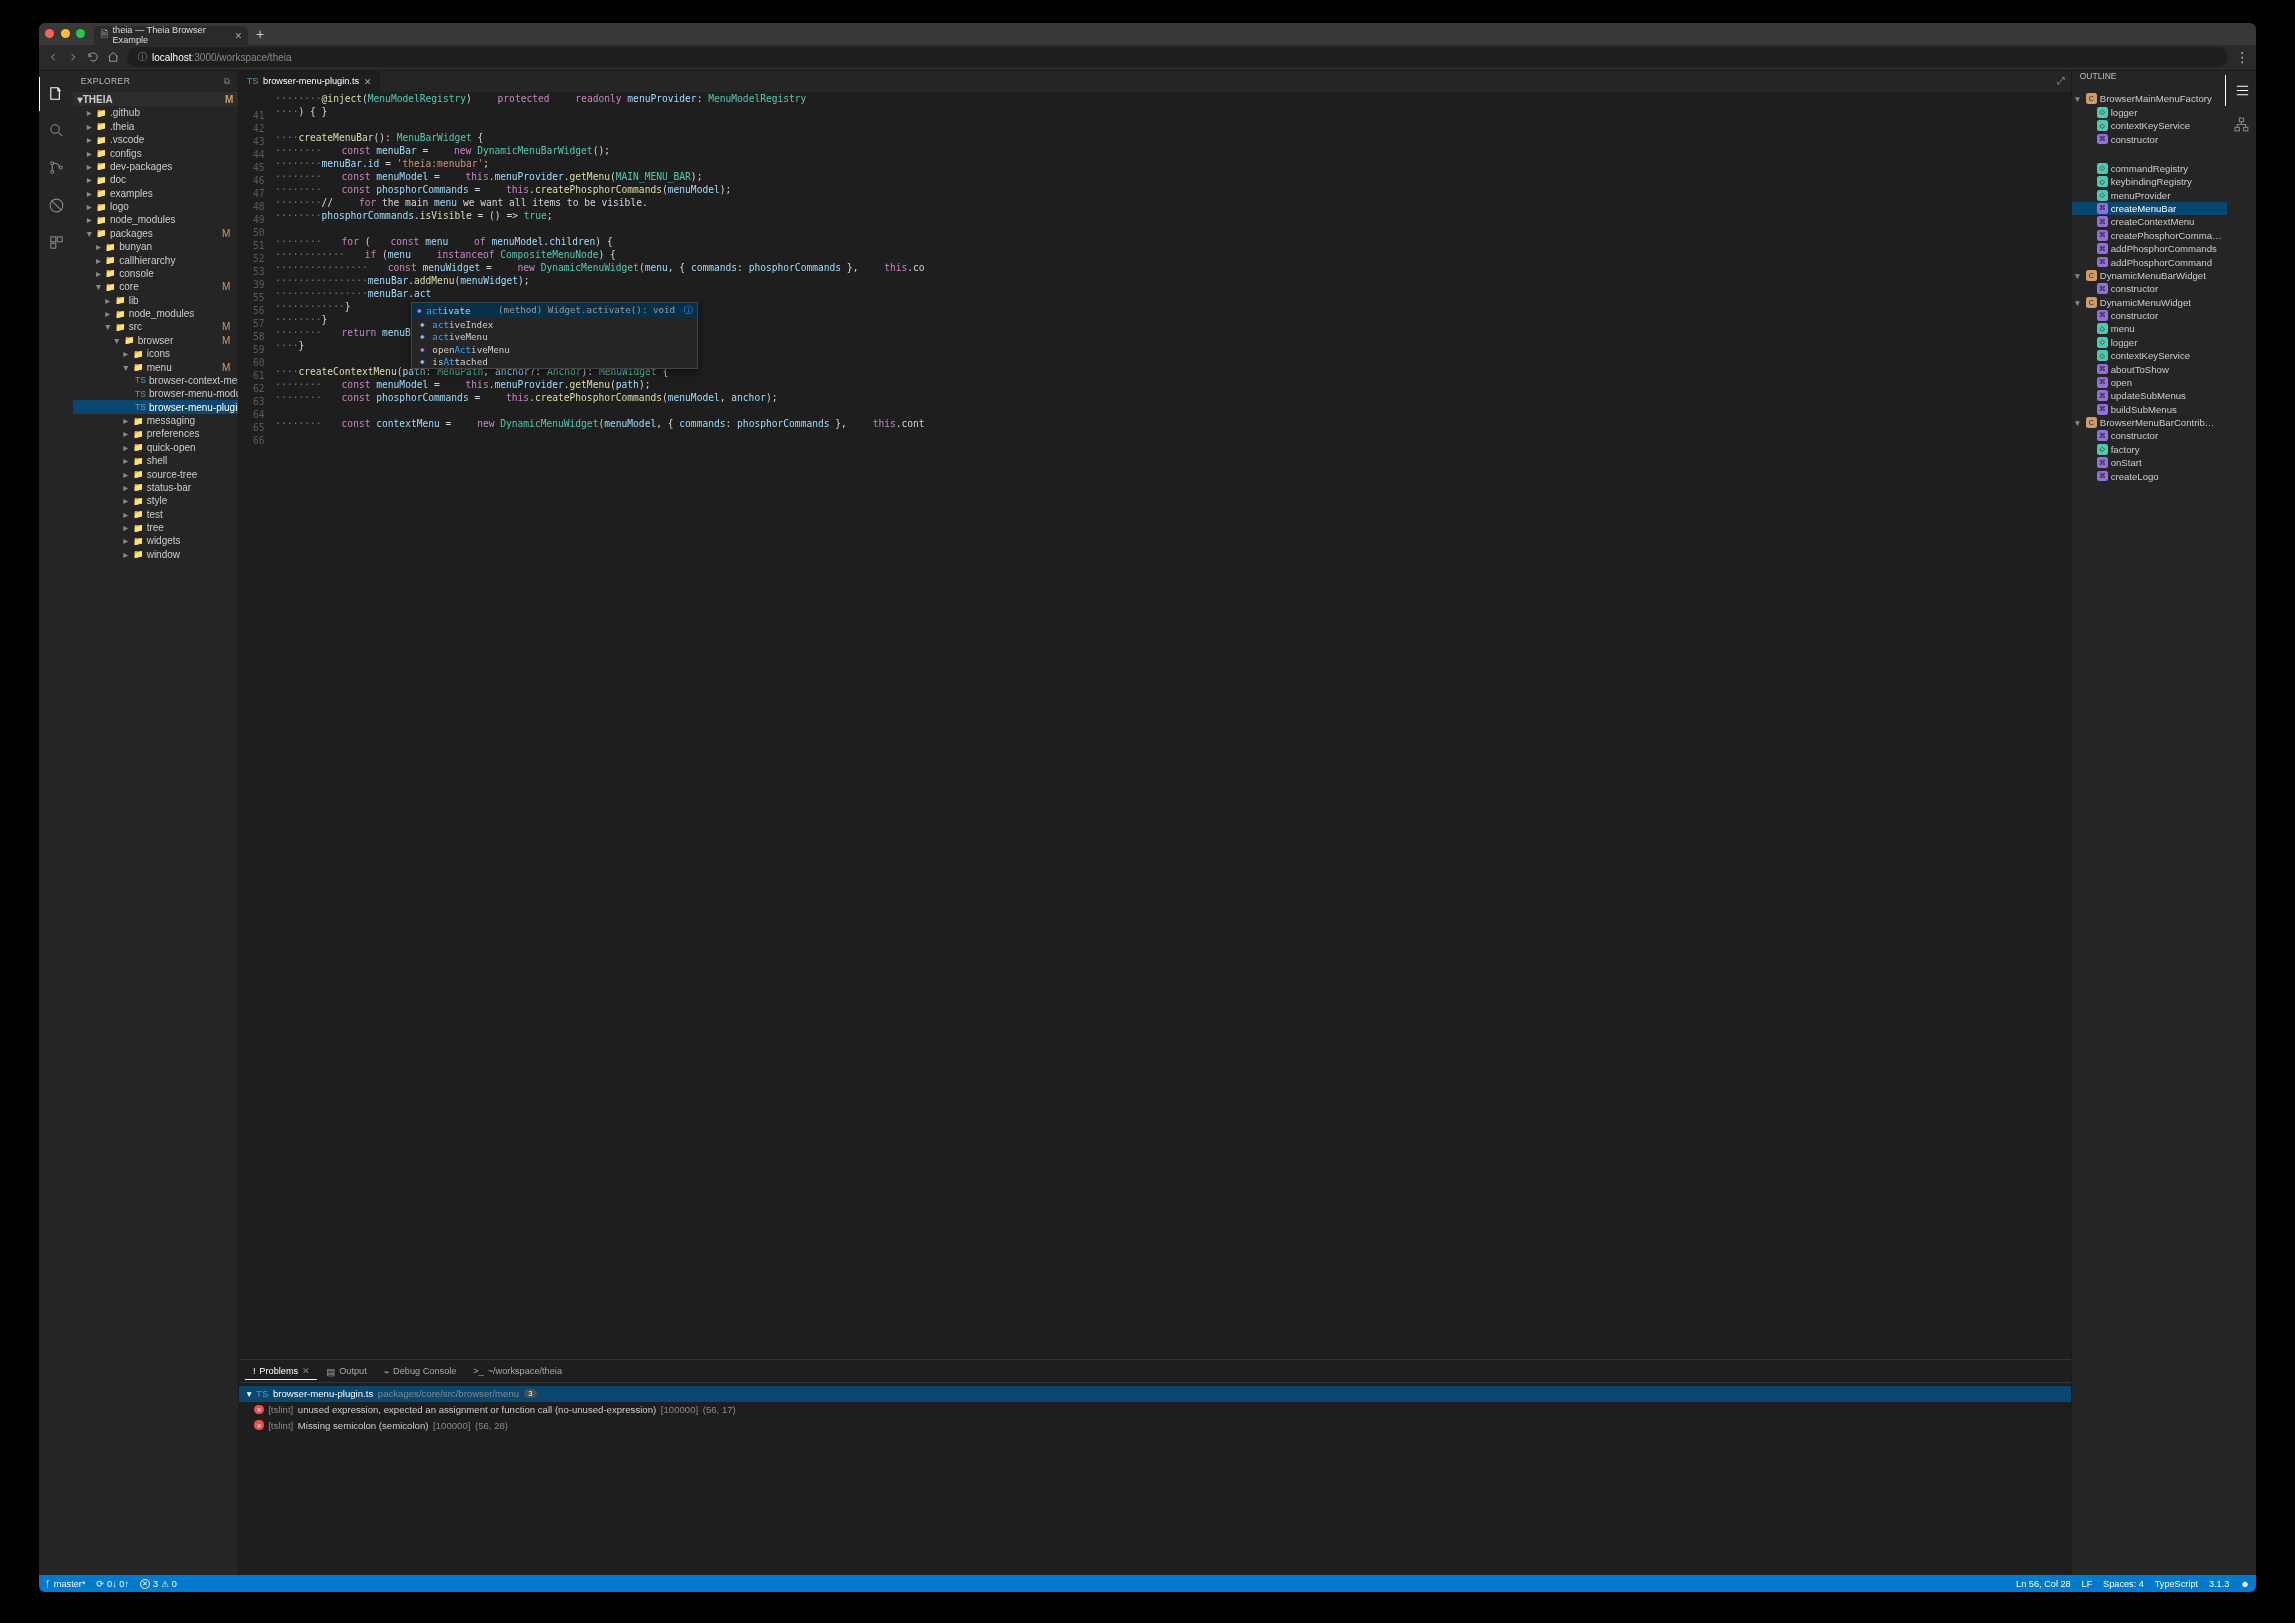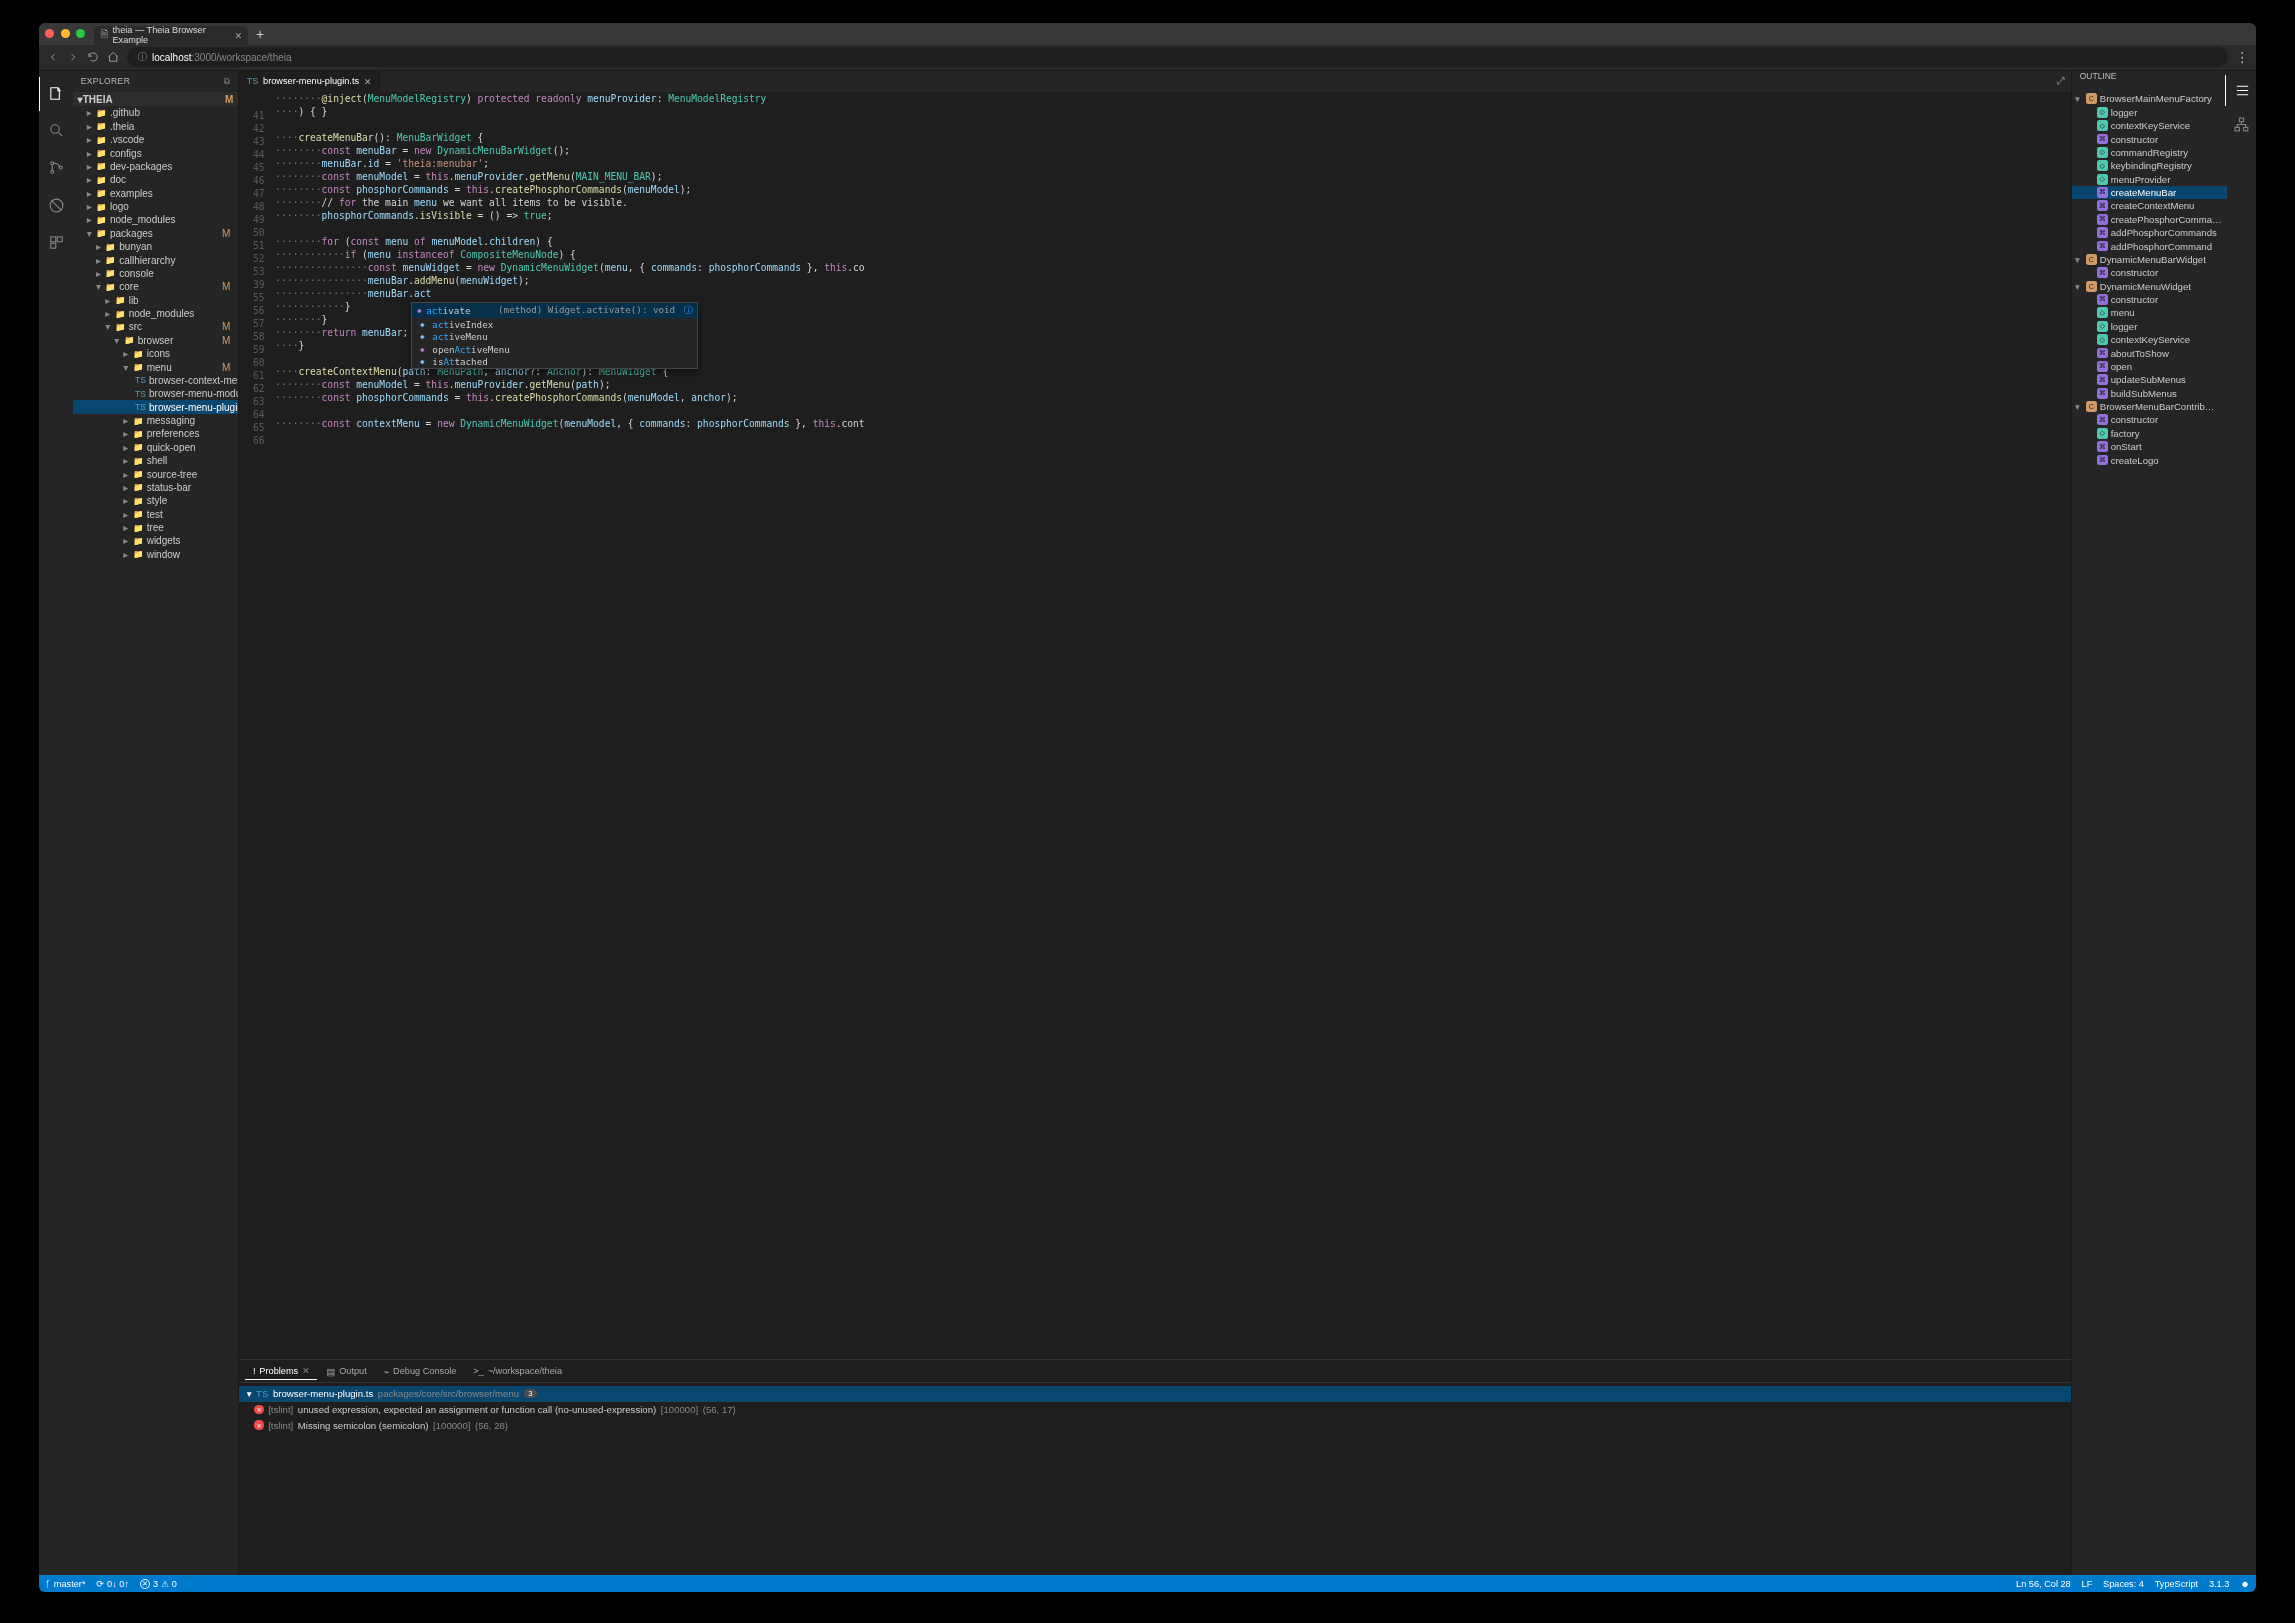--- a/index.html
+++ b/index.html
@@ -52,21 +52,21 @@
 .tabs { height: 21.6px; display: flex; align-items: center; background: #252526; }
 .tab { display: flex; align-items: center; gap: 4.6px; padding: 0 7.7px; height: 100%; background: #1e1e1e; color: #fff; border-right: 0.8px solid #1a1a1a; font-size: 9.2px; }
 .tab .close-x { color: #aaa; cursor: pointer; }
 .tabs-right { margin-left: auto; padding: 0 6.2px; color: #aaa; }
 
 .editor { flex: 1; display: flex; font-family: Menlo, Consolas, monospace; font-size: 9.6px; overflow: hidden; position: relative;}
 .gutter { background: #1e1e1e; color: #5a5a5a; text-align: right; padding: 0 10.8px 0 14px; user-select: none; margin-top: 17px; }
 .gutter div { height: 13px; line-height: 13px; }
 .code { flex: 1; color: #d4d4d4; position: relative; white-space: pre; overflow: hidden;}
 .code-line { height: 13px; line-height: 13px; }
-.tok-kw { color: #c586c0; }
+.tok-kw { color: #c586c0; margin-left: 20px; }
 .tok-type { color: #4ec9b0; }
 .tok-fn { color: #dcdcaa; }
 .tok-str { color: #ce9178; }
 .tok-var { color: #9cdcfe; }
 .tok-dot { color: #808080; }
 
 
 .suggest { position: absolute; background: #252526; border: 0.8px solid #454545; font-family: Menlo, monospace; font-size: 9.2px; box-shadow: 0 3.1px 7.7px rgba(0,0,0,0.5); z-index: 10; }
 .suggest-row { display: flex; align-items: center; padding: 0.8px 4.6px; gap: 4.6px; color: #ccc; }
 .suggest-row.sel { background: #062f4a; }
@@ -496,21 +496,21 @@
             <div class="out-row" style="padding-left: 14px;">
               <span class="chev"></span>
               <span class="out-ico oc-field">◇</span>
               <span>contextKeyService</span>
             </div>
             <div class="out-row" style="padding-left: 14px;">
               <span class="chev"></span>
               <span class="out-ico oc-method">⌘</span>
               <span>constructor</span>
             </div>
-            <div class="out-row" style="padding-left: 14px;">
+            <div class="out-row" style="padding-left: 14px; margin-top: 16px;">
               <span class="chev"></span>
               <span class="out-ico oc-field">◇</span>
               <span>commandRegistry</span>
             </div>
             <div class="out-row" style="padding-left: 14px;">
               <span class="chev"></span>
               <span class="out-ico oc-field">◇</span>
               <span>keybindingRegistry</span>
             </div>
             <div class="out-row" style="padding-left: 14px;">

